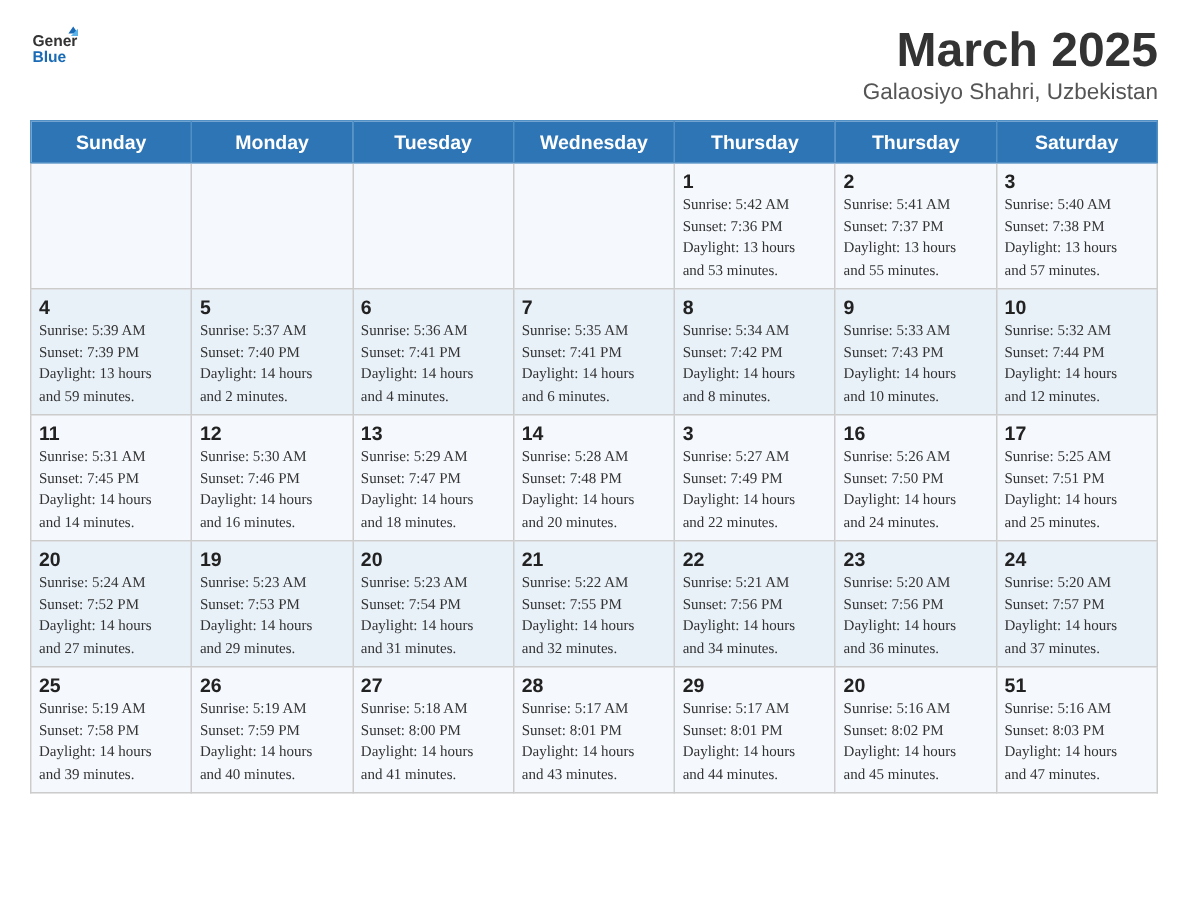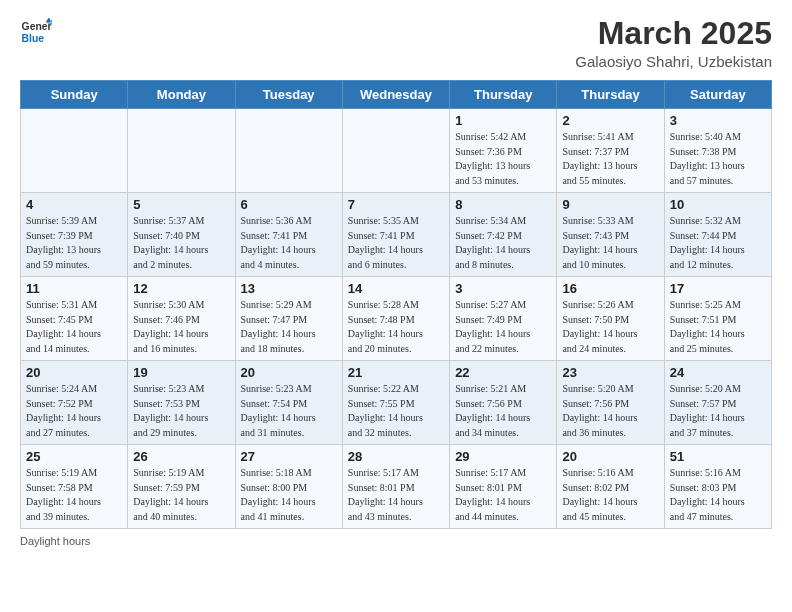--- a/index.html
+++ b/index.html
@@ -256,16 +256,13 @@
             <div class="cell-info">Sunrise: 5:16 AM<br>Sunset: 8:02 PM<br>Daylight: 14 hours<br>and 45 minutes.</div>
           </td>
           <td>
             <div class="cell-day">51</div>
             <div class="cell-info">Sunrise: 5:16 AM<br>Sunset: 8:03 PM<br>Daylight: 14 hours<br>and 47 minutes.</div>
           </td>
         </tr>
       </tbody>
   </table>
 
-  <div style="margin-top:6px; font-size:11px; color:#555;">
-    <span>Daylight hours</span>
-  </div>
 </div>
 
 </body></html>

